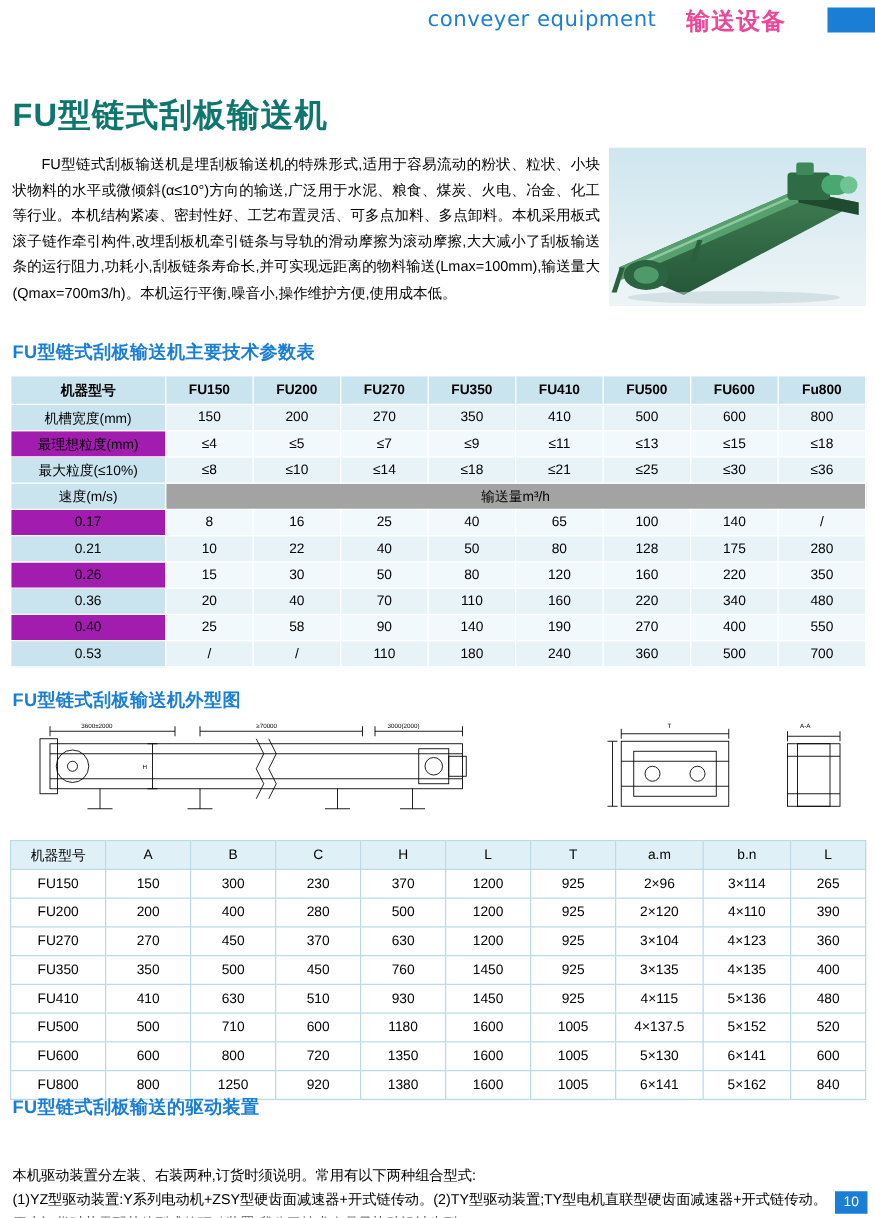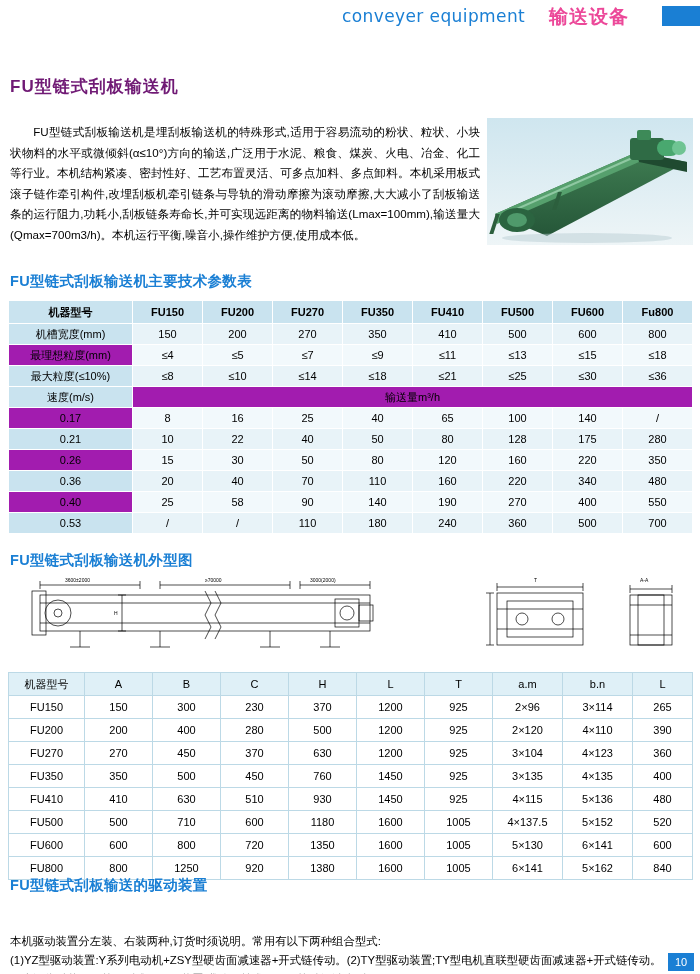--- a/index.html
+++ b/index.html
@@ -55,23 +55,23 @@
     width: 48px;
     height: 20px;
     background: #1a7fd4;
   }
 
   
   .main-title {
     position: absolute;
     left: 10px;
     top: 75px;
-    font-size: 17px;
+    font-size: 26px;
     font-weight: bold;
-    color: #701a75;
+    color: #0f766e;
     letter-spacing: 1px;
   }
 
   
   .intro {
     position: absolute;
     left: 10px;
     top: 122px;
     width: 470px;
     font-size: 11.6px;
@@ -134,21 +134,21 @@
   #spec-table tr.hdr td {
     background: #c9e3ef;
     font-weight: bold;
     height: 22px;
   }
   #spec-table td.lbl {
     background: #c9e3ef;
     font-weight: normal;
   }
   #spec-table td.subhdr {
-    background: #a21caf;
+    background: #a3a3a3;
   }
   #spec-table tr.alt td {
     background: #f2f9fc;
   }
   #spec-table tr.alt td.lbl {
     background: #a21caf;
   }
 
   
   #dim-table {

